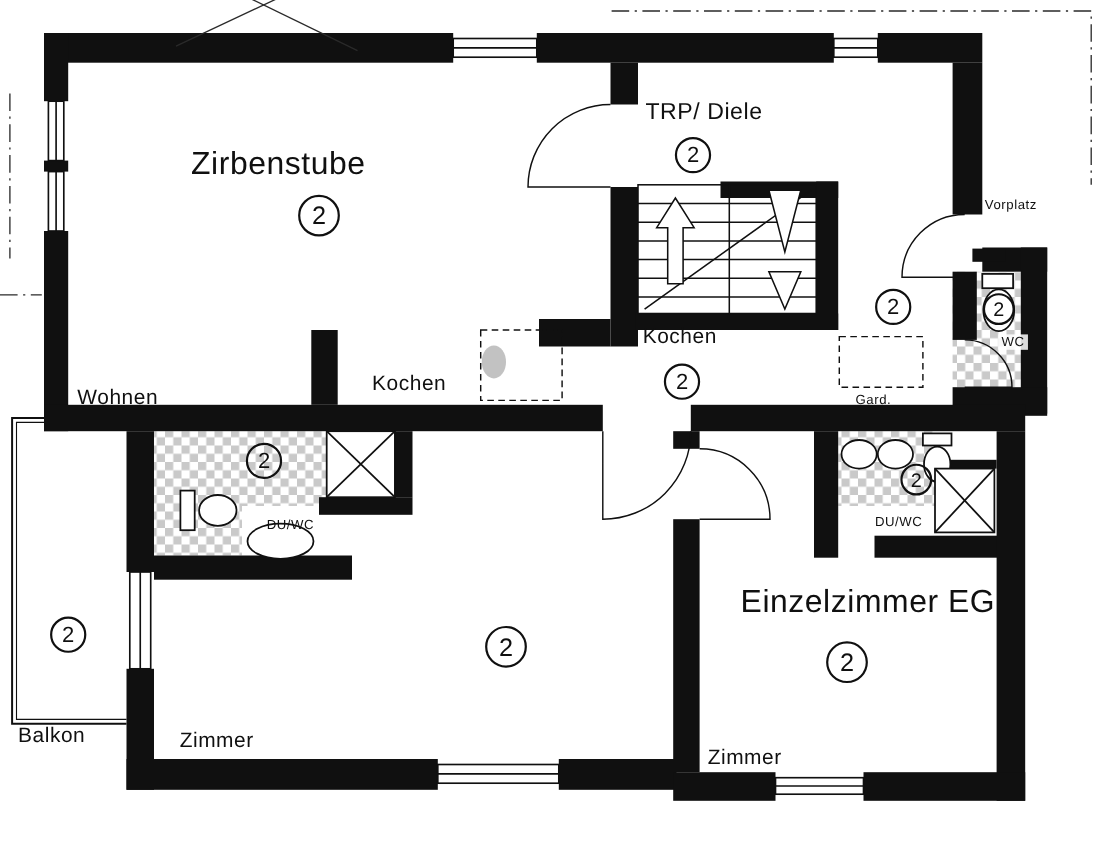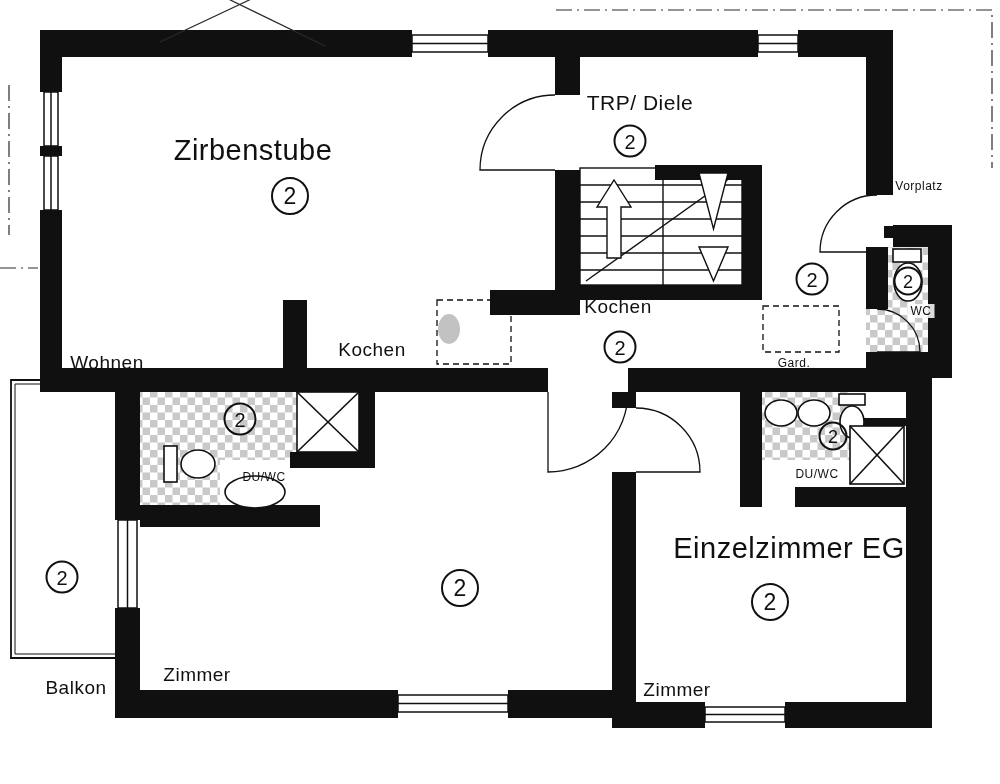--- a/index.html
+++ b/index.html
@@ -242,15 +242,15 @@
   <div class="lbl lbl-sm" style="left:817px; top:474px;">DU/WC</div>
 
   <div class="lbl lbl-xl" style="left:789px; top:548px;">Einzelzimmer EG</div>
   <div class="badge badge-lg" style="left:770px; top:602px;">2</div>
   <div class="lbl lbl-md" style="left:677px; top:689px;">Zimmer</div>
 
   <div class="badge badge-lg" style="left:460px; top:588px;">2</div>
   <div class="lbl lbl-md" style="left:197px; top:674px;">Zimmer</div>
 
   <div class="badge badge-md" style="left:62px; top:577px;">2</div>
-  <div class="lbl lbl-md" style="left:47px; top:687px;margin-left:29px;">Balkon</div>
+  <div class="lbl lbl-md" style="left:47px; top:669px;">Balkon</div>
 
 </div>
 
 </body></html>

